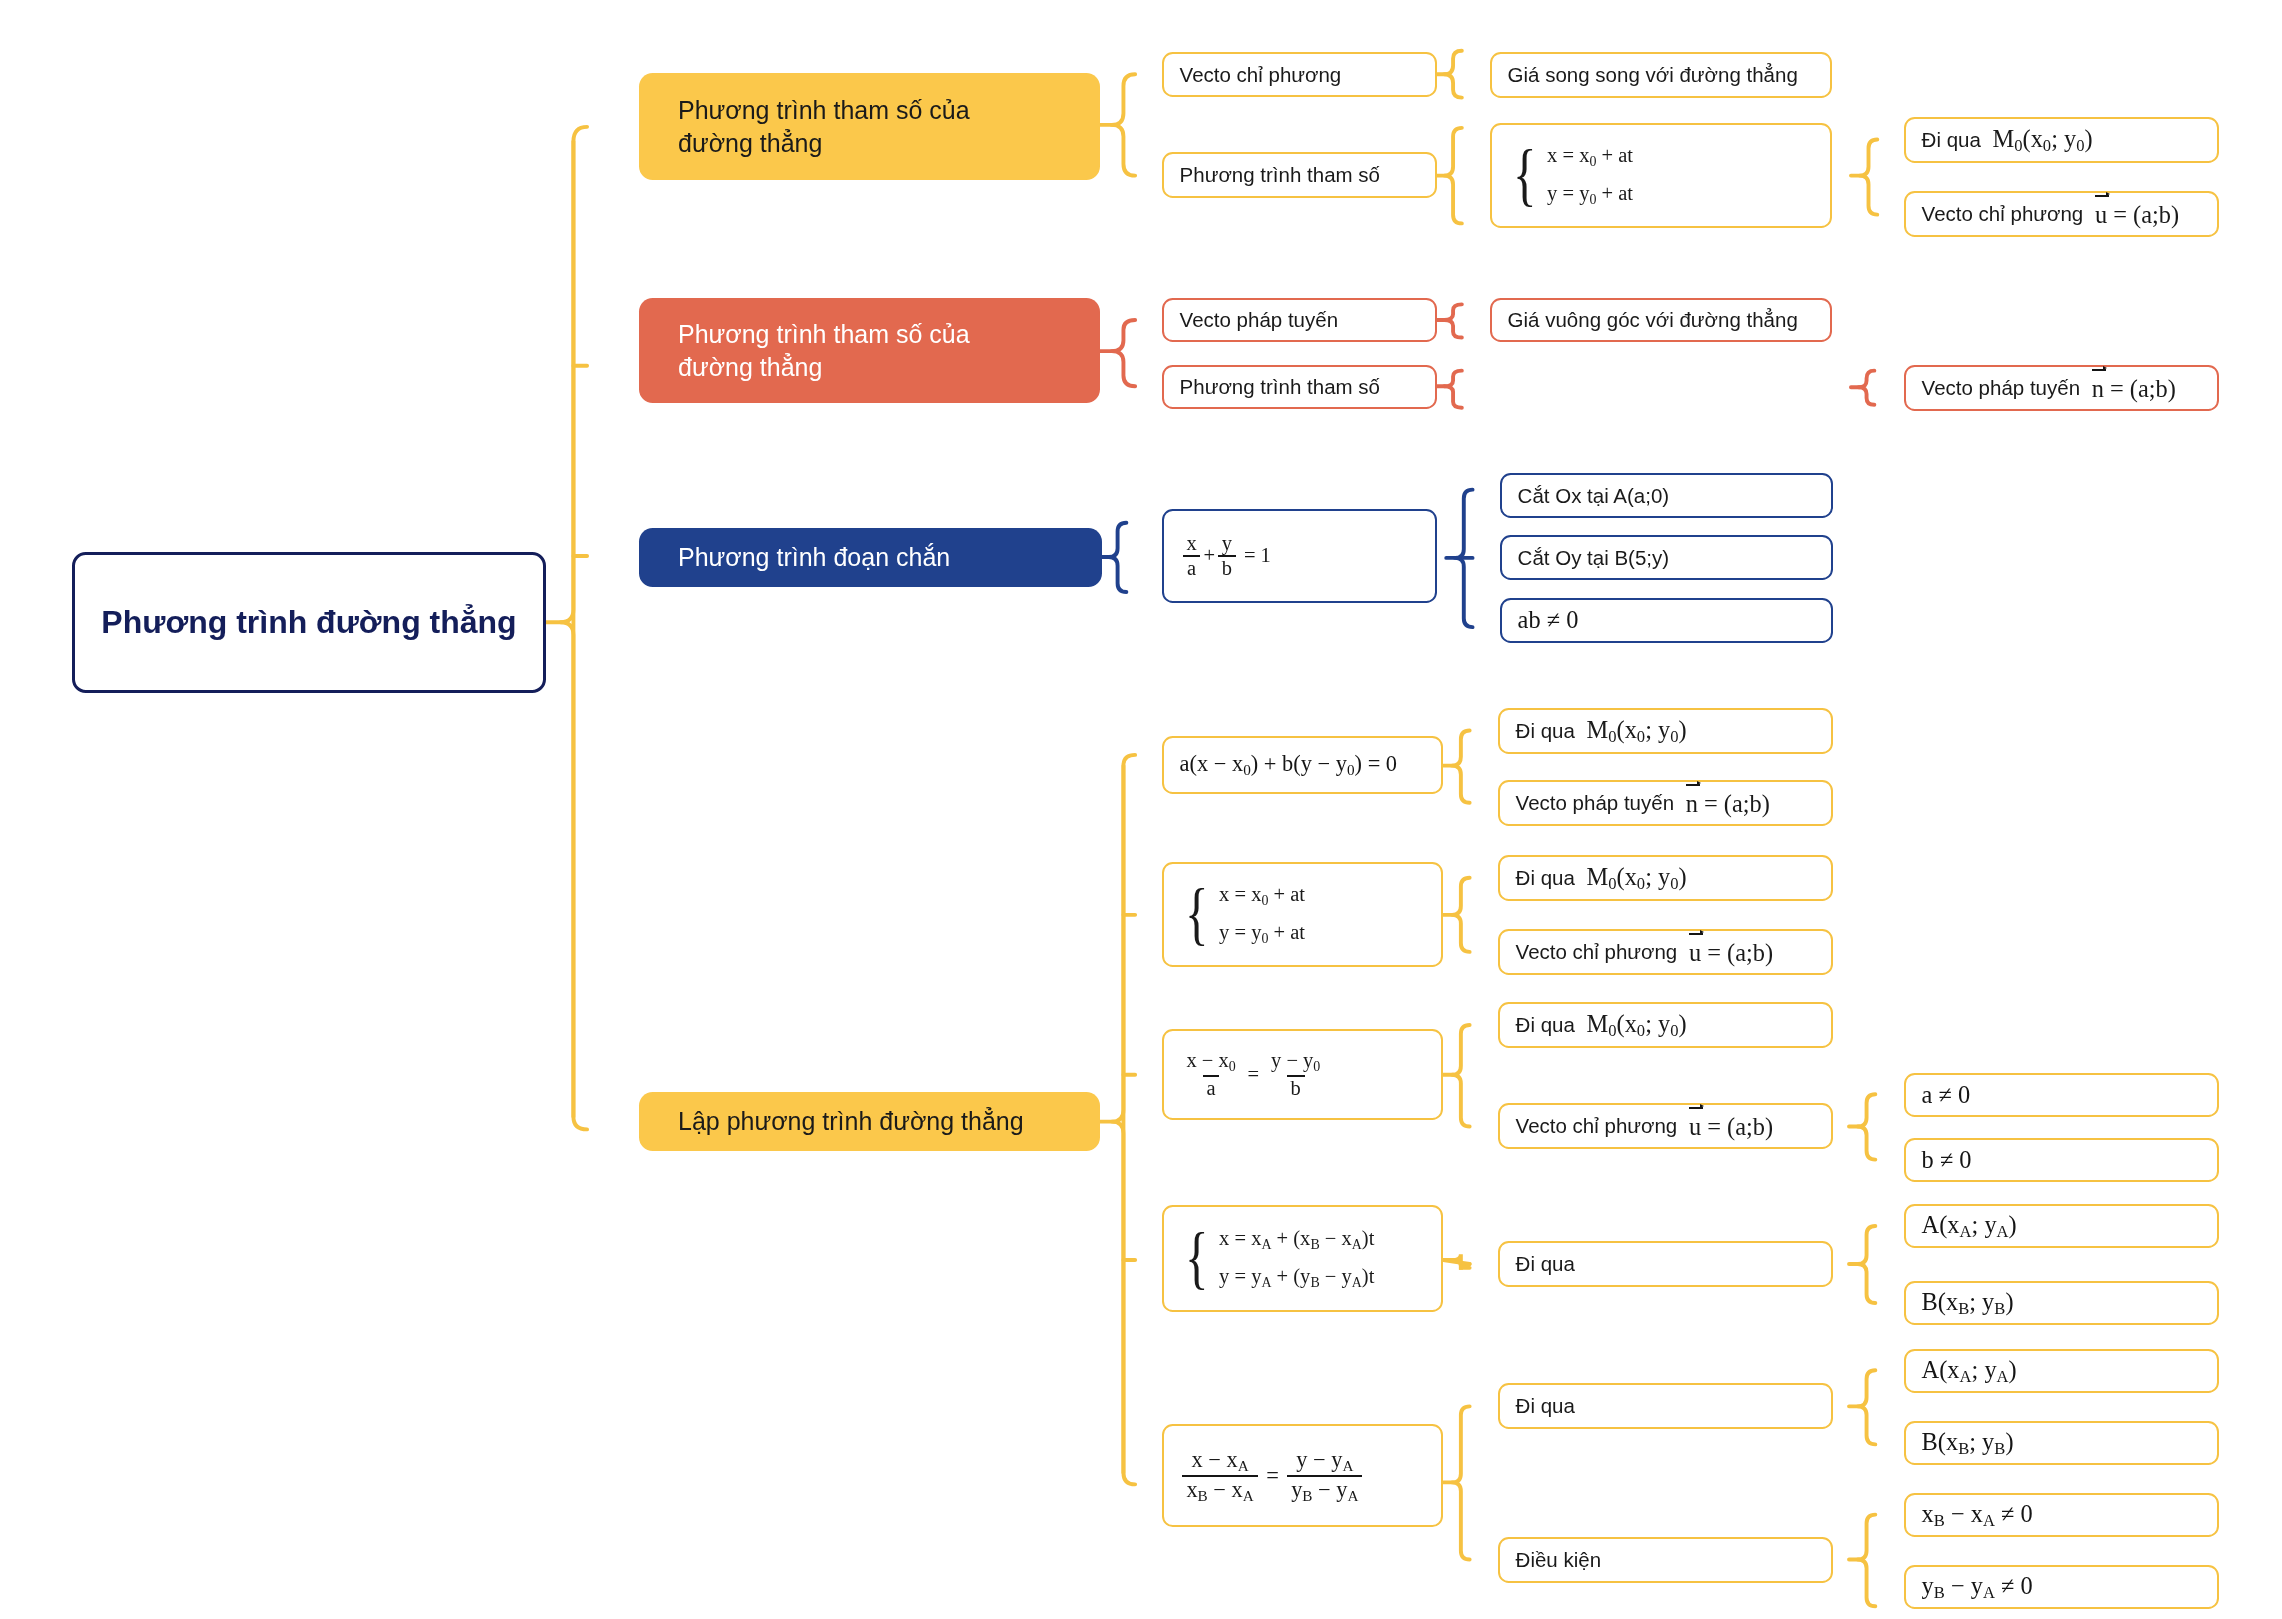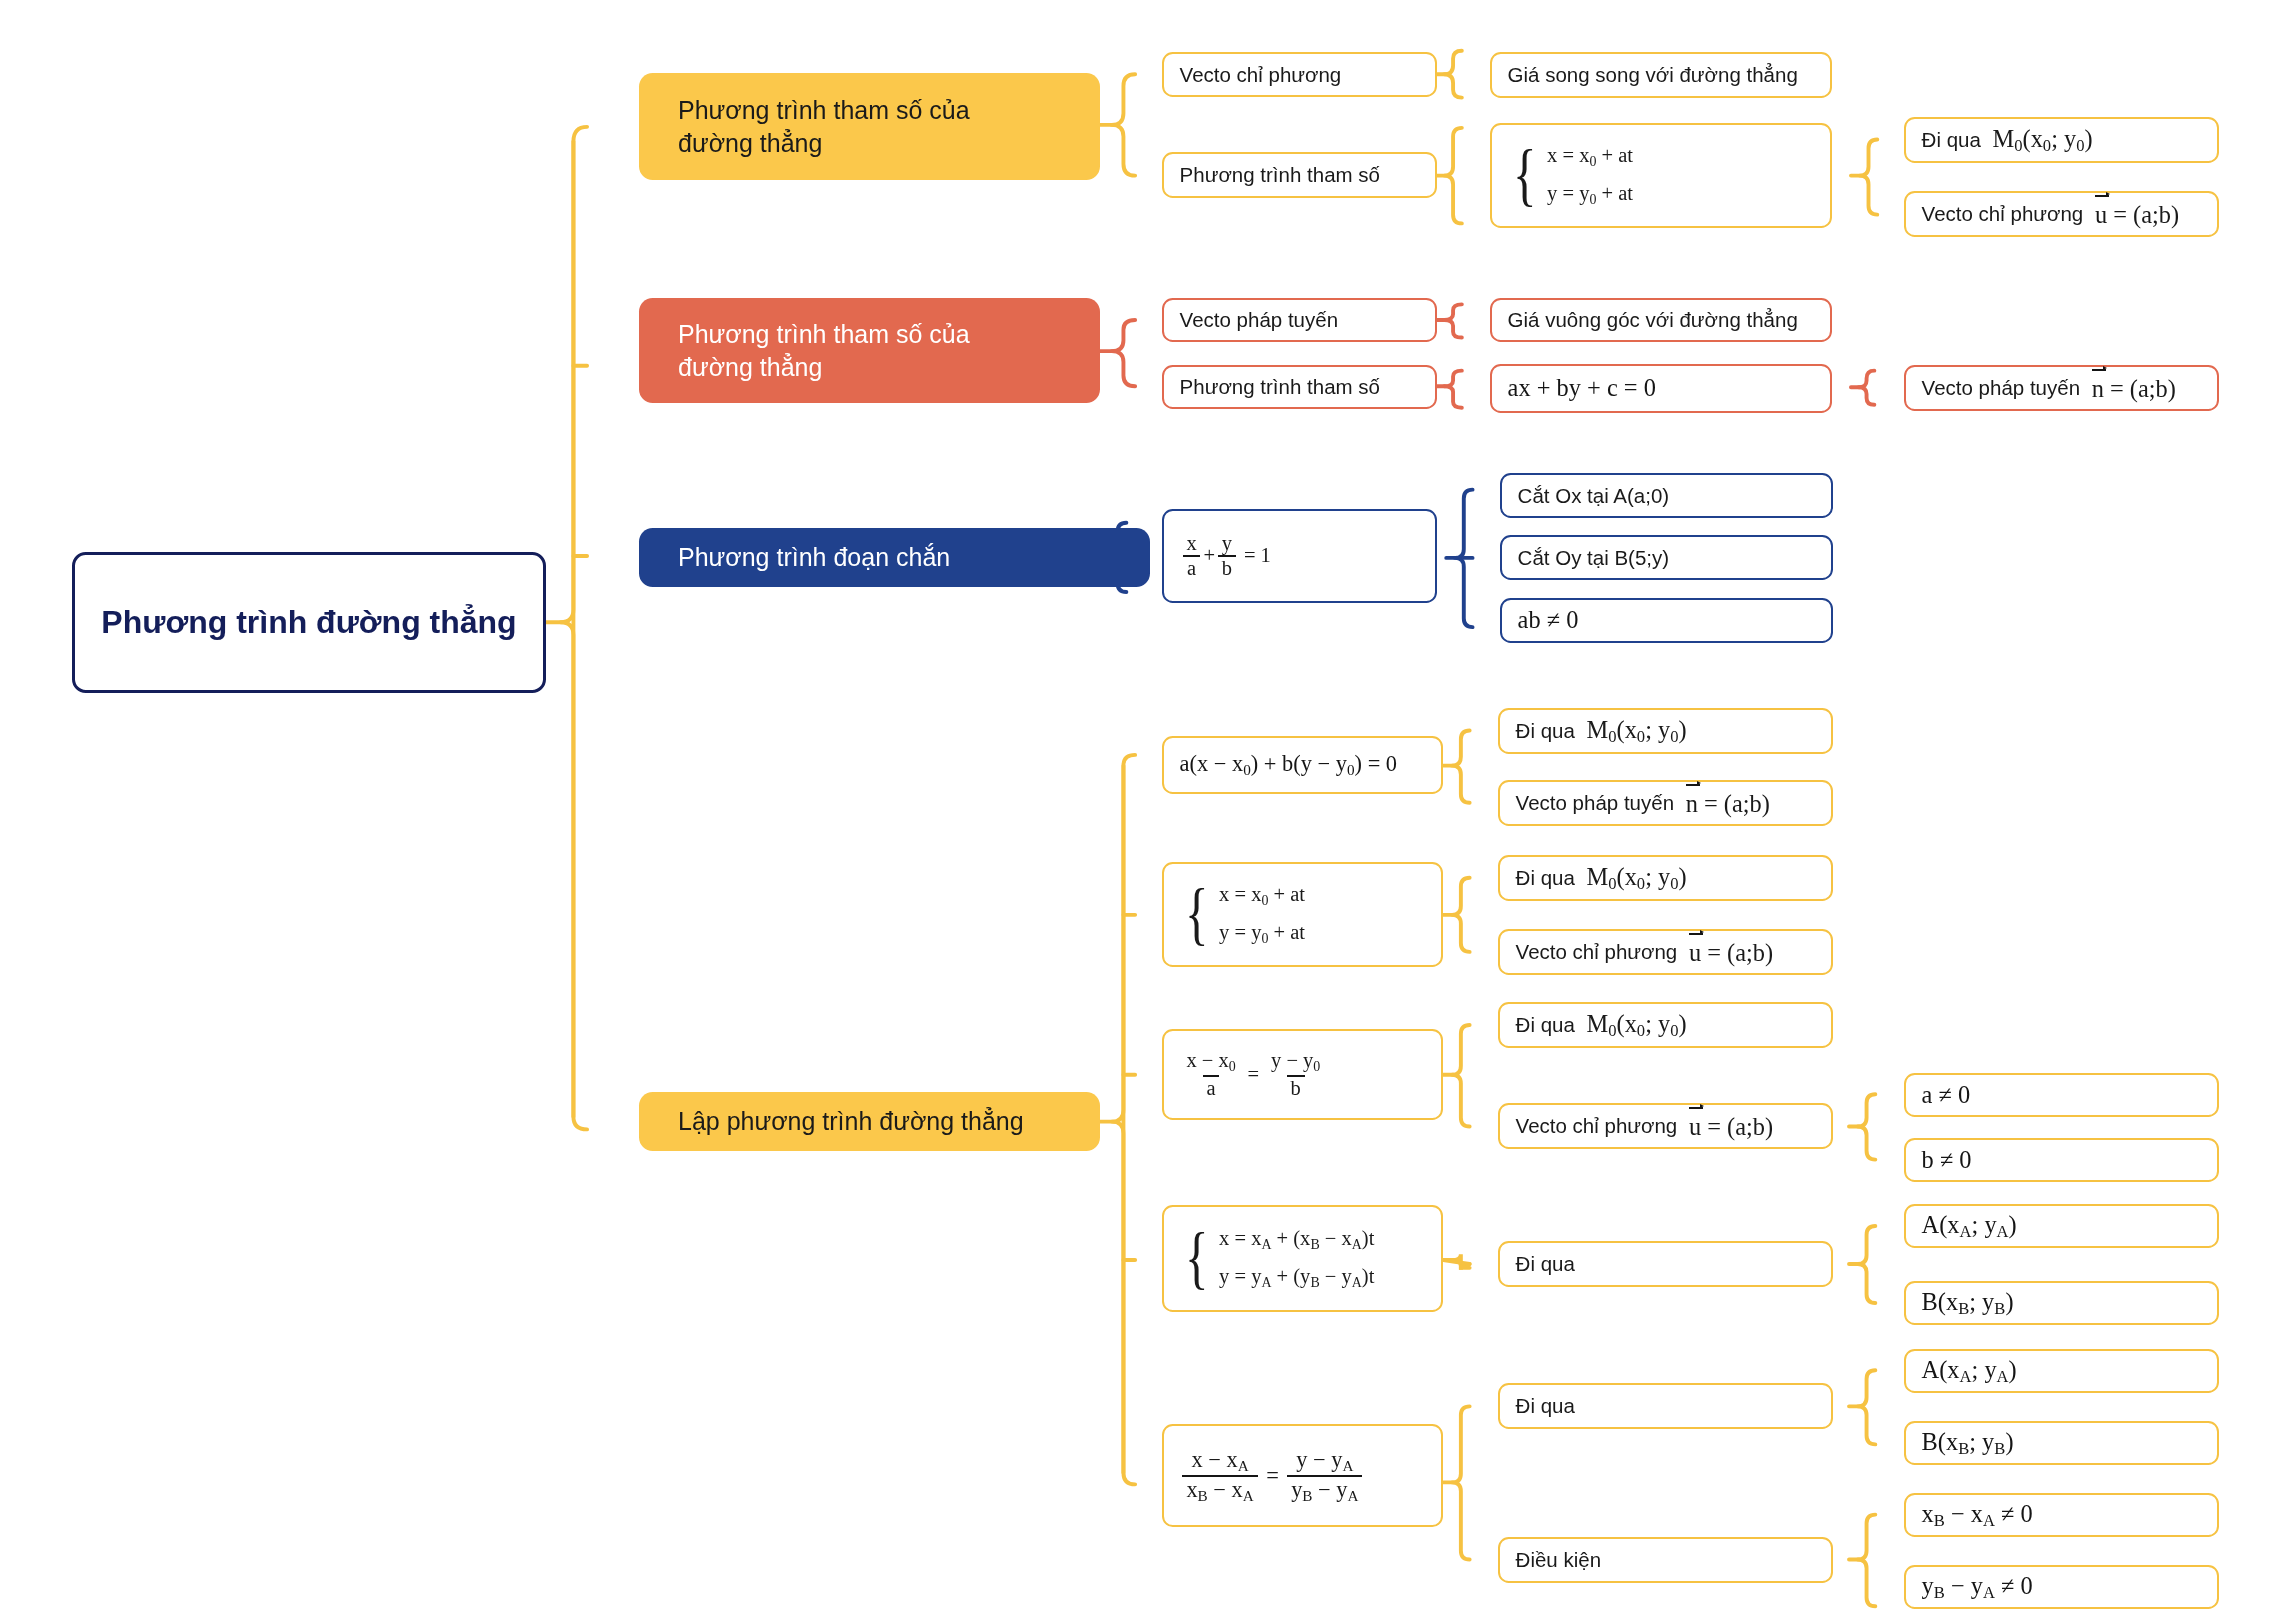--- a/index.html
+++ b/index.html
@@ -268,30 +268,27 @@
   </div>
 
   <div class="node box b-red" style="left:1162px; top:365px; width:275px; height:44px;">
     <span>Phương trình tham số</span>
   </div>
 
   <div class="node box b-red" style="left:1490px; top:298px; width:342px; height:44px;">
     <span>Giá vuông góc với đường thẳng</span>
   </div>
 
-  <div class="node box b-red math" style="left:1490px; top:364px; width:342px; height:49px;">
-    <span>ax&nbsp;+&nbsp;by&nbsp;+&nbsp;c&nbsp;=&nbsp;0</span>
-  </div>
 
   <div class="node box b-red mixed" style="left:1904px; top:365px; width:315px; height:46px;">
     <span>Vecto pháp tuyến</span>
     <span class="mx"><span class="vec">n</span>&nbsp;=&nbsp;(a;b)</span>
   </div>
 
-  <div class="node pill pill-blue" style="left:639px; top:528px; width:511px; height:59px;">
+  <div class="node pill pill-blue" style="left:639px; top:528px; width:463px; height:59px;">
     <span>Phương trình đoạn chắn</span>
   </div>
 
   <div class="node box b-blue" style="left:1162px; top:509px; width:275px; height:94px;">
     <span class="eqrow">
       <span class="frac">
           <span class="num">x</span>
           <span class="den">a</span>
         </span>
       <span>+</span>

